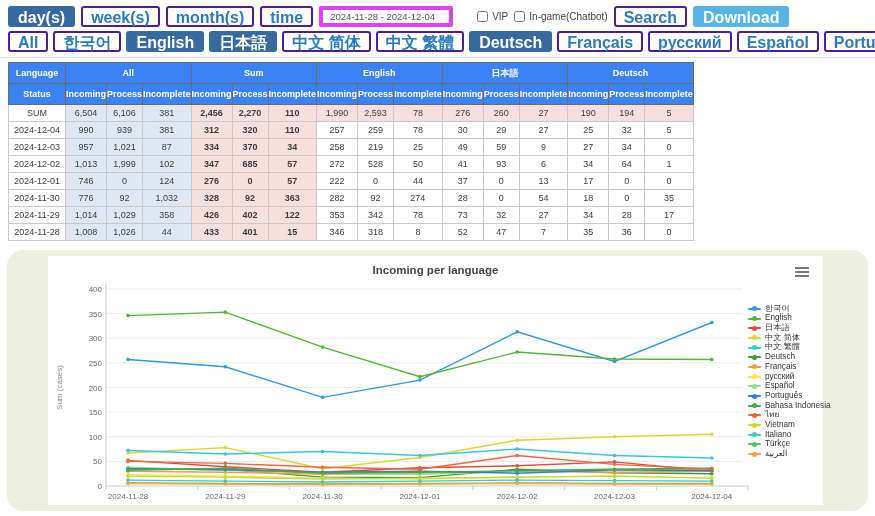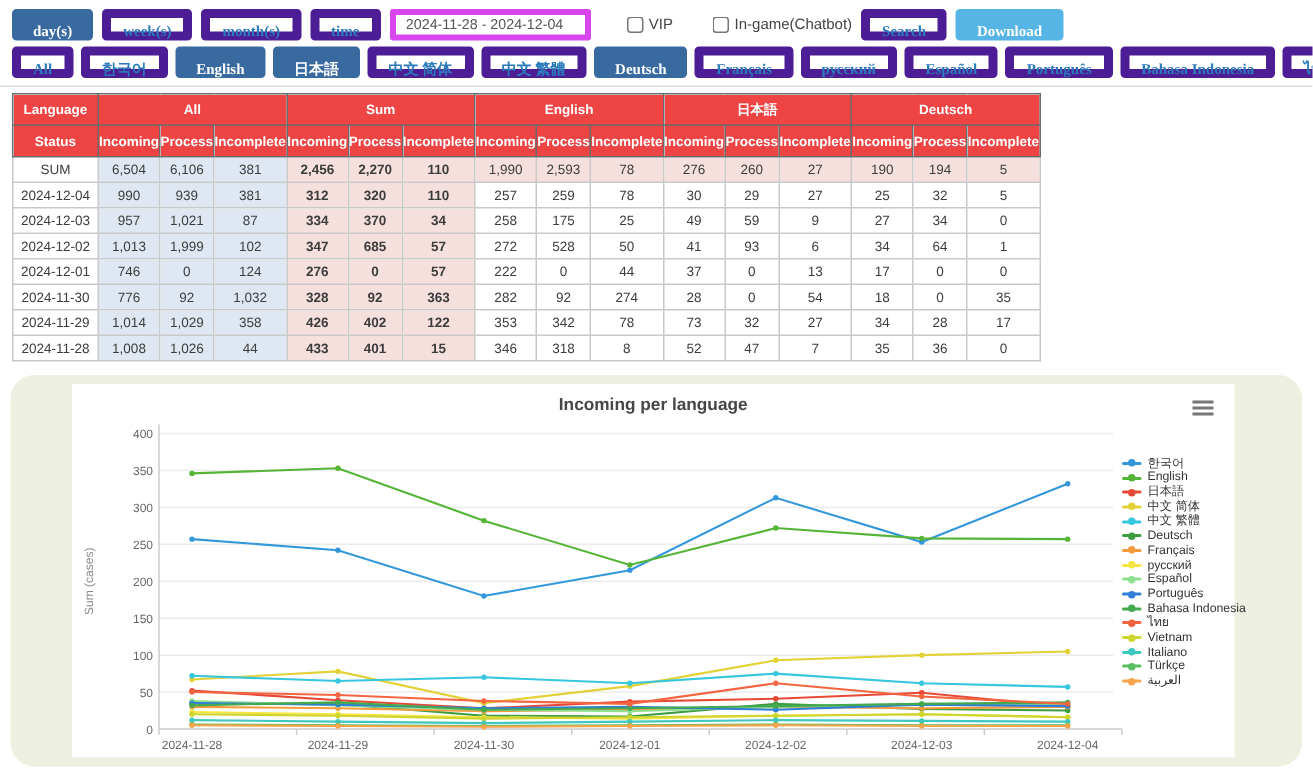--- a/index.html
+++ b/index.html
@@ -1,39 +1,39 @@
 <!DOCTYPE html>
 <html><head>
 <meta charset="utf-8">
 <style>
   * { box-sizing: border-box; margin:0; padding:0; }
   html,body { width:875px; height:516px; background:#fff; font-family:"Liberation Sans",sans-serif; overflow:hidden; }
   body { position:relative; }
 
   
   .toolbar { position:absolute; left:8px; top:5px; right:8px; height:22px; display:flex; align-items:center; gap:6px; }
-  .btn { height:21px; padding:0 8px; font-size:10px; font-weight:bold; border-radius:3px;
-         border:6px solid #4c1d95; background:#fff; color:#2b7bbb; cursor:pointer;
-         font-family:Liberation Serif, serif; white-space:nowrap; line-height:19px; }
+  .btn { height:21px; padding:0 8px; font-size:16px; font-weight:bold; border-radius:3px;
+         border:2px solid #4c1d95; background:#fff; color:#2b7bbb; cursor:pointer;
+         font-family:Liberation Sans, sans-serif; white-space:nowrap; line-height:19px; }
   .btn.active { background:#38699f; border-color:#38699f; color:#fff; }
   .btn.download { background:#57b5e5; border-color:#57b5e5; color:#fff; }
   .date-input { width:134px; height:21px; border:4px solid #d946ef; border-radius:2px;
                 font-size:9.5px; color:#555; padding:0 7px; font-family:"Liberation Sans",sans-serif; }
   .chk { display:flex; align-items:center; gap:4px; font-size:10px; color:#444; margin-left:6px; }
   .chk input { width:11px; height:11px; accent-color:#9ab; }
 
   
   .langbar { position:absolute; left:8px; top:31px; right:4px; display:flex; align-items:center; gap:5px; }
   .divider { position:absolute; left:0; top:57px; width:875px; border-top:1px solid #ddd; }
 
   
   table.stats { position:absolute; left:8px; top:62px; border-collapse:collapse; font-size:9px;
                 color:#3c3c3c; text-align:center; table-layout:fixed; }
   table.stats th, table.stats td { border:1px solid #c9c9c9; overflow:hidden; white-space:nowrap; }
-  table.stats thead th { background:#ef4444; color:#fff; border:1px solid #6b6b6b; height:21px; font-weight:bold; }
+  table.stats thead th { background:#3b82f6; color:#fff; border:1px solid #6b6b6b; height:21px; font-weight:bold; }
   table.stats tbody td { height:17px; background:#fff; }
   table.stats tbody td.c-all { background:#dfe8f2; }
   table.stats tbody td.c-sum { background:#f6e0de; font-weight:bold; }
   table.stats tbody tr.sumrow td.hl { background:#f6e0de; }
 
   
   .panel { position:absolute; left:7px; top:250px; width:861px; height:261px;
            background:#edefe0; border-radius:16px; }
   .card { position:absolute; left:41px; top:6px; width:775px; height:249px; background:#fff; }
   .chart-title { position:absolute; left:0; top:8px; width:100%; text-align:center;
@@ -52,21 +52,21 @@
 
 <div class="toolbar">
   <div style="display:flex;gap:6px;">
       <button class="btn active">day(s)</button>
       <button class="btn">week(s)</button>
       <button class="btn">month(s)</button>
       <button class="btn">time</button>
     </div>
   <input class="date-input" type="text" value="2024-11-28 - 2024-12-04" style="">
   <span style="width:6px"></span>
-  <div style="display:flex;align-items:center;gap:20px;">
+  <div style="display:flex;align-items:center;">
       <label class="chk">
         <input type="checkbox" style="">
         <span>VIP</span>
       </label>
       <label class="chk">
         <input type="checkbox" style="">
         <span>In-game(Chatbot)</span>
       </label>
     </div>
   <button class="btn">Search</button>
@@ -178,21 +178,21 @@
       </tr>
       <tr>
         <td>2024-12-03</td>
         <td class="c-all">957</td>
         <td class="c-all">1,021</td>
         <td class="c-all">87</td>
         <td class="c-sum">334</td>
         <td class="c-sum">370</td>
         <td class="c-sum">34</td>
         <td>258</td>
-        <td>175</td>
+        <td>219</td>
         <td>25</td>
         <td>49</td>
         <td>59</td>
         <td>9</td>
         <td>27</td>
         <td>34</td>
         <td>0</td>
       </tr>
       <tr>
         <td>2024-12-02</td>

